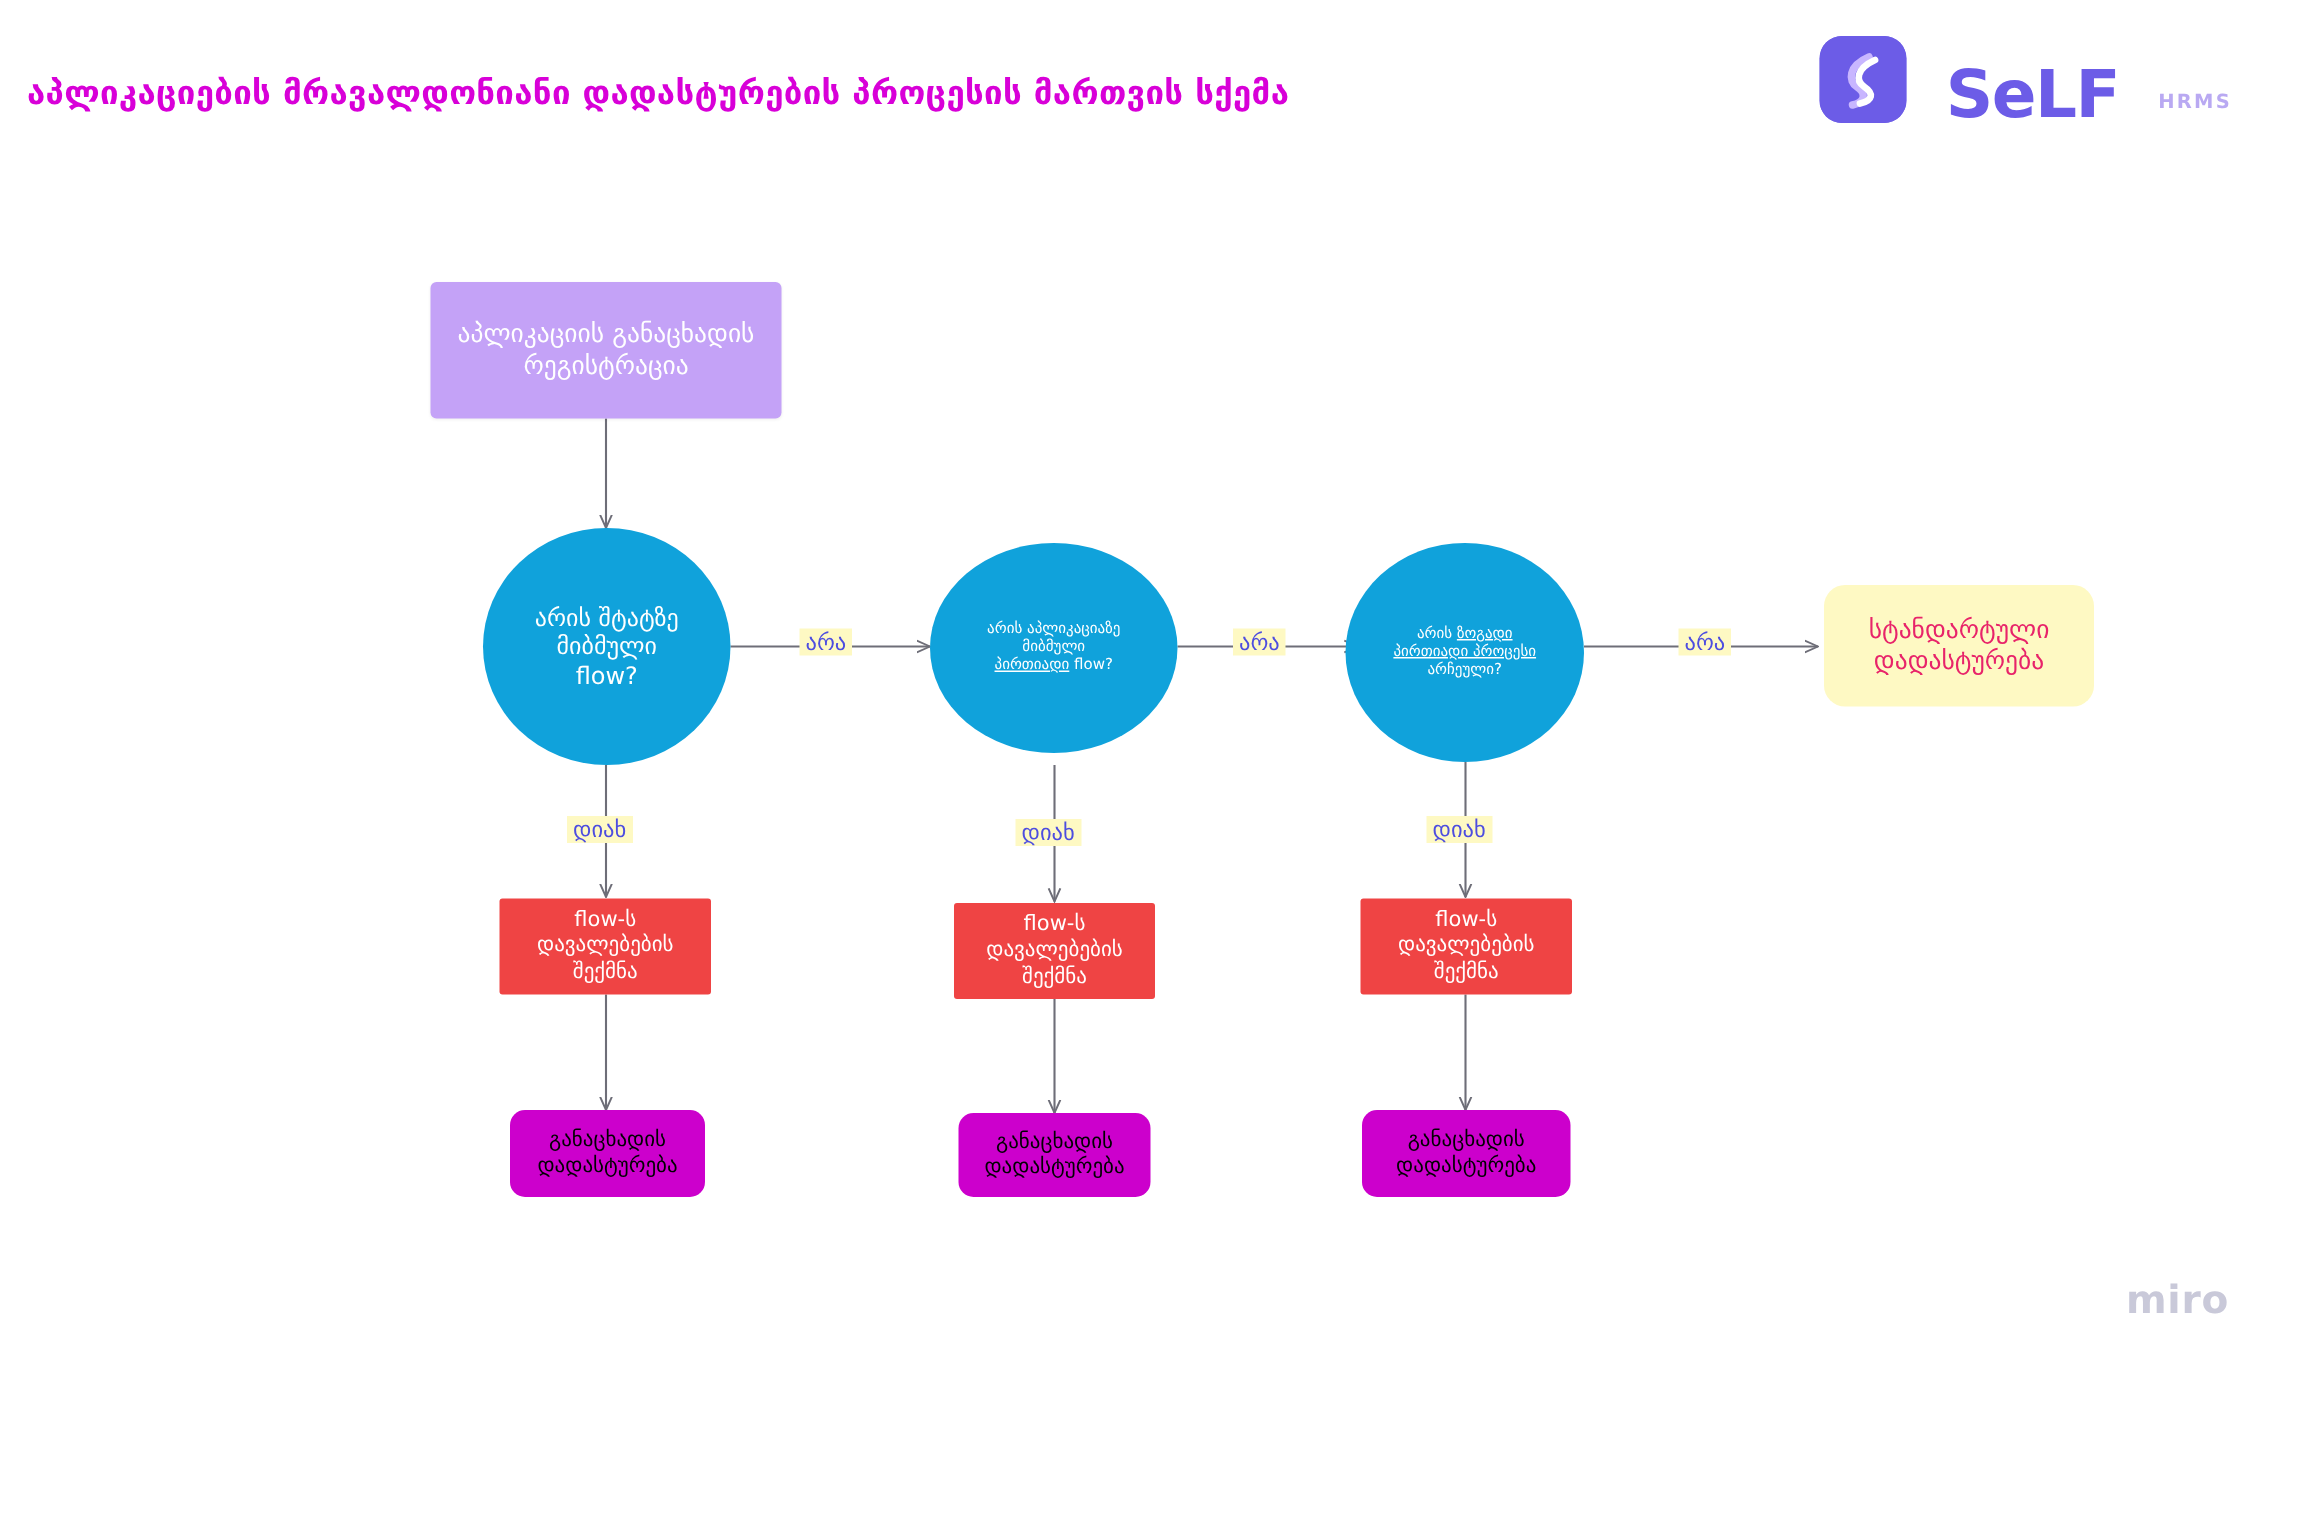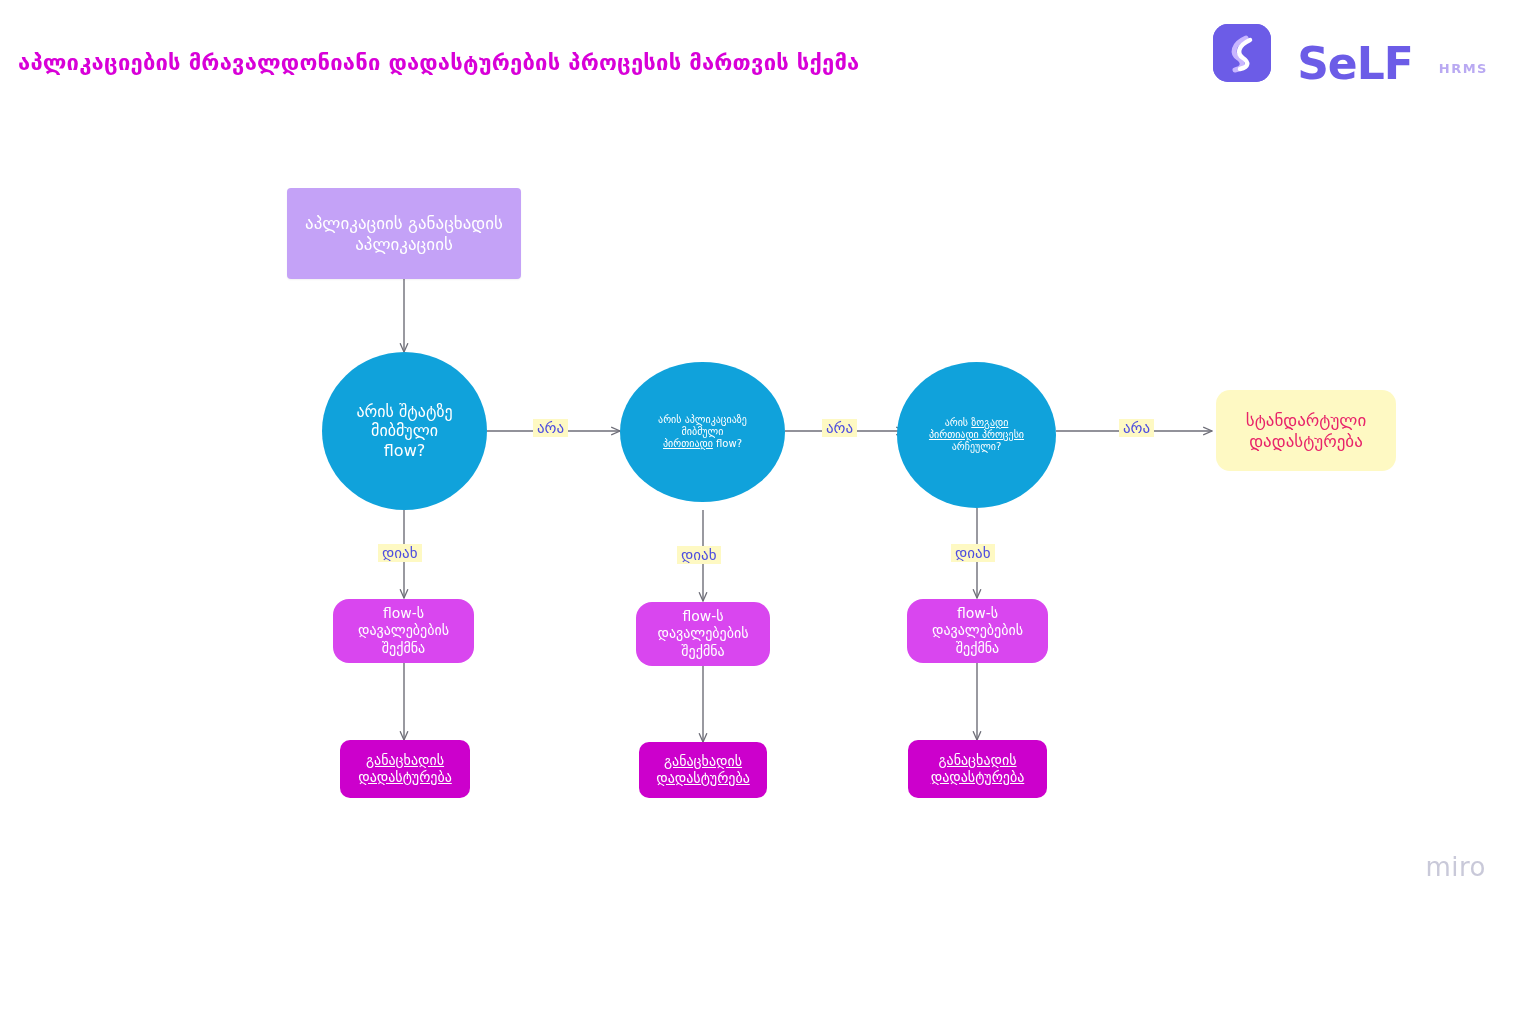--- a/index.html
+++ b/index.html
@@ -101,35 +101,34 @@
   .node-decision {
     background: #10A2DB;
     border-radius: 50%;
     color: #ffffff;
     padding: 6px;
   }
   .node-decision.big { font-size: 16px; }
   .node-decision.small { font-size: 10px; }
 
   .node-task {
-    background: #d946ef;
-    border-radius: 16px;
+    background: #ef4444;
+    border-radius: 2px;
     color: #ffffff;
     font-size: 14px;
     padding: 5px 8px;
     align-items: center;
   }
 
   .node-confirm {
     background: #CC00CC;
     border-radius: 10px;
-    color: #ffffff;
+    color: #000000;
     font-size: 14px;
     padding: 5px 20px;
-    text-decoration: underline;
   }
 
   .node-end {
     background: #fef9c3;
     border-radius: 14px;
     color: #E8246A;
     font-size: 17px;
     padding: 6px 30px;
   }
 
@@ -146,21 +145,21 @@
   }
 
   
   .watermark {
     position: absolute;
     right: 48px;
     bottom: 42px;
     font-size: 26px;
     color: #C9C9D9;
     letter-spacing: 0.5px;
-    font-weight: 400;
+    font-weight: 700;
   }
 </style>
 </head>
 <body>
 
 <div id="canvas">
 
   <div class="page-title">აპლიკაციების მრავალდონიანი დადასტურების  პროცესის მართვის სქემა</div>
 
   <div class="brand">
@@ -201,21 +200,21 @@
 
       <path d="M 703 666 L 703 742"></path>
 
       <path d="M 977 663 L 977 740"></path>
     </g>
   </svg>
 
   <div class="node node-start" style="left:287px; top:188px; width:234px; height:91px;">
     <span>
       <span>აპლიკაციის განაცხადის</span><br>
-      <span>აპლიკაციის</span>
+      <span>რეგისტრაცია</span>
     </span>
   </div>
 
   <div class="node node-decision big" style="left:322px; top:352px; width:165px; height:158px;">
     <span>
       <span>არის შტატზე</span><br>
       <span>მიბმული</span><br>
       <span>flow?</span>
     </span>
   </div>

